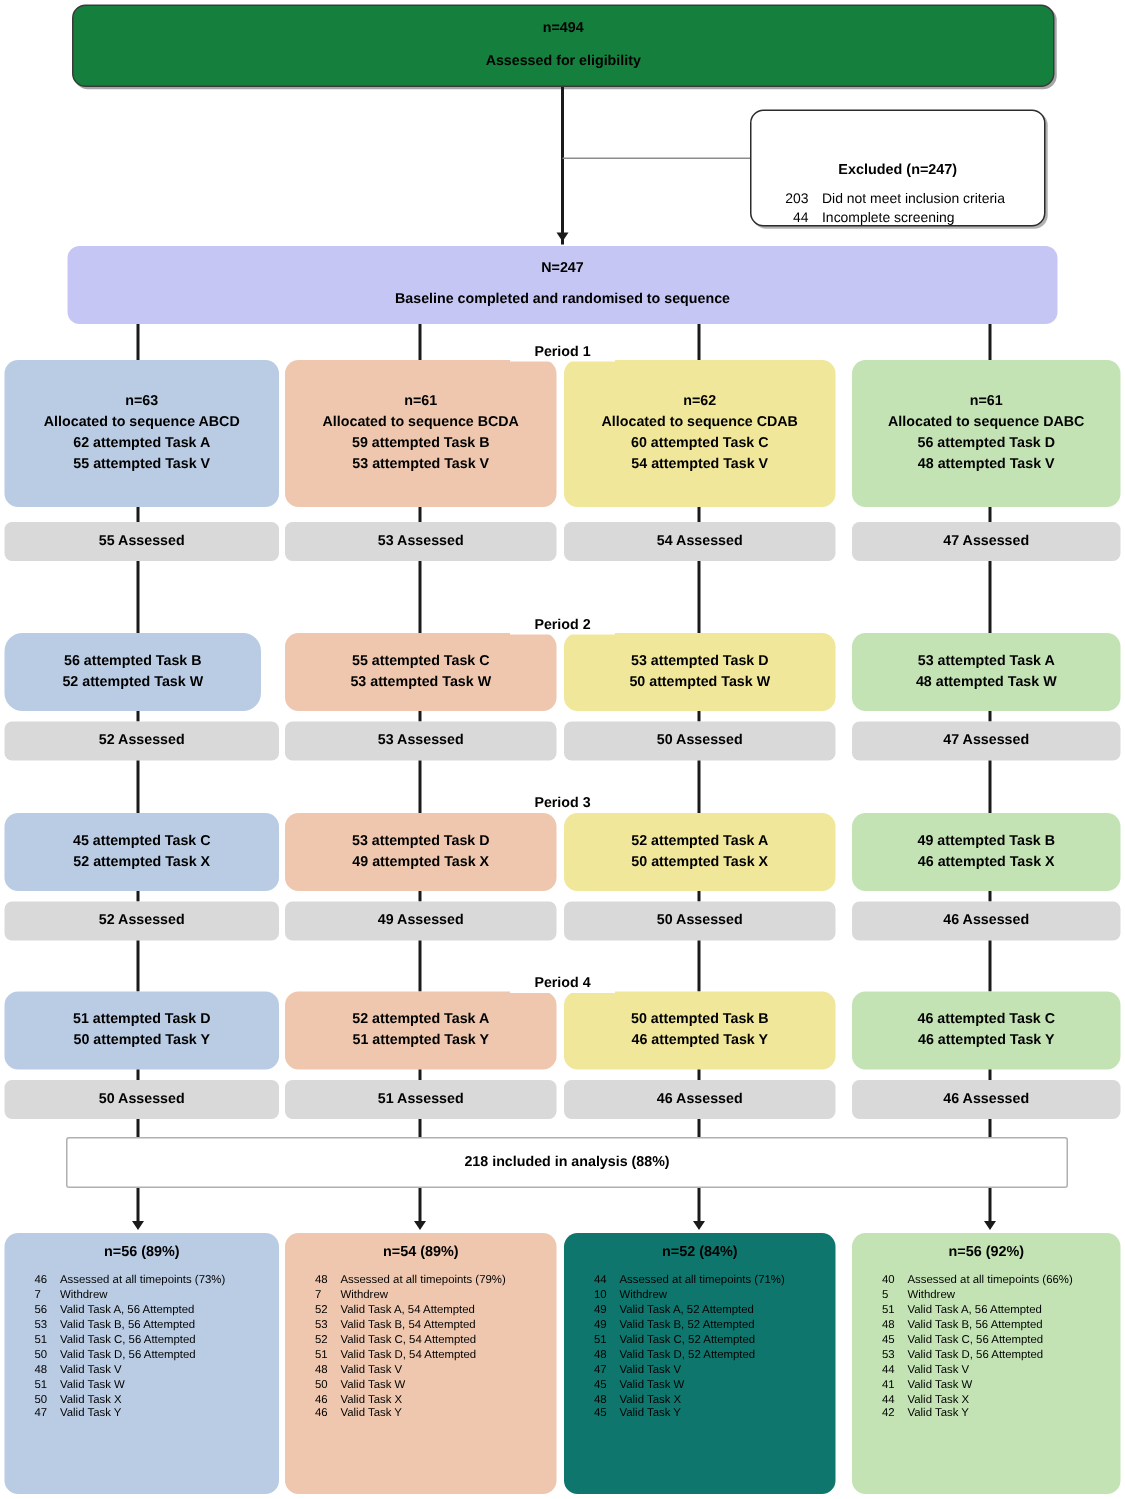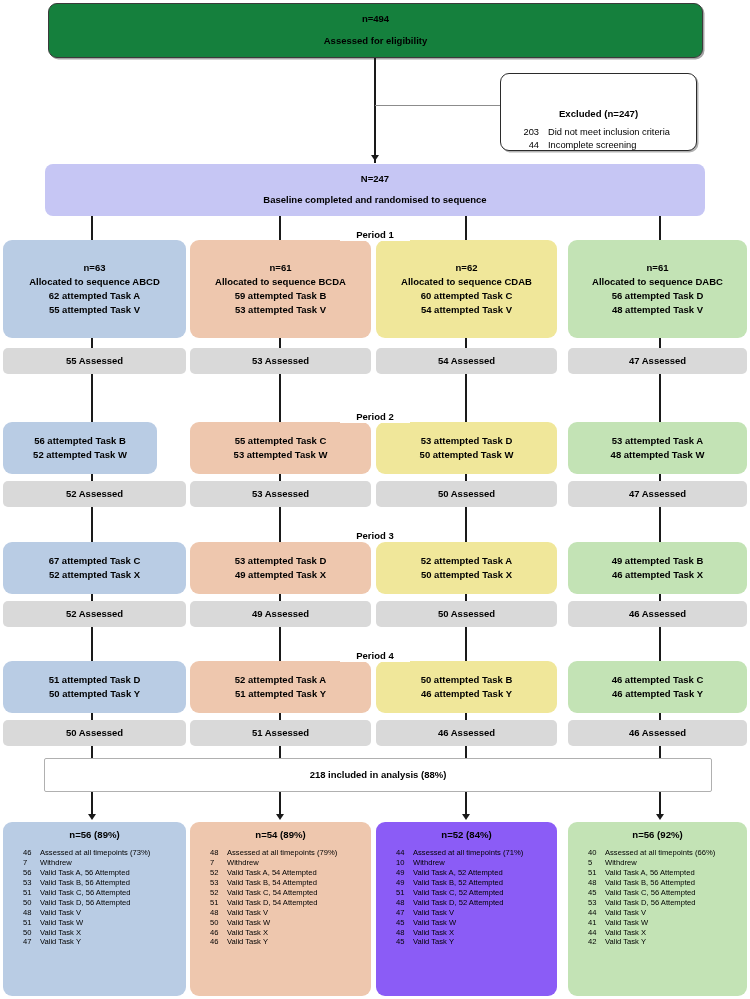--- a/index.html
+++ b/index.html
@@ -32,21 +32,21 @@
   .seq-c1 { background:#b9cce4; }
   .seq-c2 { background:#eec7ae; }
   .seq-c3 { background:#f0e79a; }
   .seq-c4 { background:#c3e3b5; }
   .seq { border-radius:9px; }
 
   .final { border-radius:9px; align-items:stretch; justify-content:flex-start;
            text-align:left; }
   .final-c1 { background:#b9cce4; }
   .final-c2 { background:#eec7ae; }
-  .final-c3 { background:#8b5cf6; }
+  .final-c3 { background:#0f766e; }
   .final-c4 { background:#c3e3b5; }
 
   
   .t { line-height:1.12; }
   .n-line { font-size:9.5px; font-weight:bold; }
   .lbl-line { font-size:9.5px; font-weight:bold; }
   .plain { font-size:9.5px; font-weight:bold; }
   .period-label { position:absolute; font-size:9.5px; font-weight:bold;
                   text-align:center; background:#fff; padding:0 5px; z-index:4; }
   .excl-title { font-size:9.6px; font-weight:bold; text-align:center;
@@ -151,21 +151,21 @@
     </div>
     <div class="box box-assessed" style="left: 568px; top: 348px; width: 179px; height: 26px;">
       <div class="t plain">47 Assessed</div>
     </div>
     <div class="vline" style="left: 91.25px; top: 374px; height: 48px;"></div>
     <div class="vline" style="left: 279.25px; top: 374px; height: 48px;"></div>
     <div class="vline" style="left: 465.25px; top: 374px; height: 48px;"></div>
     <div class="vline" style="left: 659.25px; top: 374px; height: 48px;"></div>
     <div style="left: 340px; top: 410px; width: 70px; height: 13px; background: rgb(255, 255, 255); position: absolute; z-index: 3;"></div>
     <div class="period-label" style="left: 0px; top: 411px; width: 750px; background: transparent; z-index: 4;">Period 2</div>
-    <div class="box seq seq-c1" style="left: 3px; top: 422px; width: 154px; height: 52px;">
+    <div class="box seq seq-c1" style="left: 3px; top: 422px; width: 171px; height: 52px; border-radius: 12px;">
       <div class="stack" style="width: 100%;">
         <div class="t plain">56 attempted Task B</div>
         <div class="t plain">52 attempted Task W</div>
       </div>
     </div>
     <div class="box seq seq-c2" style="left: 190px; top: 422px; width: 181px; height: 52px;">
       <div class="stack" style="width: 100%;">
         <div class="t plain">55 attempted Task C</div>
         <div class="t plain">53 attempted Task W</div>
       </div>
@@ -199,21 +199,21 @@
       <div class="t plain">47 Assessed</div>
     </div>
     <div class="vline" style="left: 91.25px; top: 507px; height: 35px;"></div>
     <div class="vline" style="left: 279.25px; top: 507px; height: 35px;"></div>
     <div class="vline" style="left: 465.25px; top: 507px; height: 35px;"></div>
     <div class="vline" style="left: 659.25px; top: 507px; height: 35px;"></div>
     <div style="left: 340px; top: 529px; width: 70px; height: 13px; background: rgb(255, 255, 255); position: absolute; z-index: 3;"></div>
     <div class="period-label" style="left: 0px; top: 530px; width: 750px; background: transparent; z-index: 4;">Period 3</div>
     <div class="box seq seq-c1" style="left: 3px; top: 542px; width: 183px; height: 52px;">
       <div class="stack" style="width: 100%;">
-        <div class="t plain">67 attempted Task C</div>
+        <div class="t plain">45 attempted Task C</div>
         <div class="t plain">52 attempted Task X</div>
       </div>
     </div>
     <div class="box seq seq-c2" style="left: 190px; top: 542px; width: 181px; height: 52px;">
       <div class="stack" style="width: 100%;">
         <div class="t plain">53 attempted Task D</div>
         <div class="t plain">49 attempted Task X</div>
       </div>
     </div>
     <div class="box seq seq-c3" style="left: 376px; top: 542px; width: 181px; height: 52px;">

